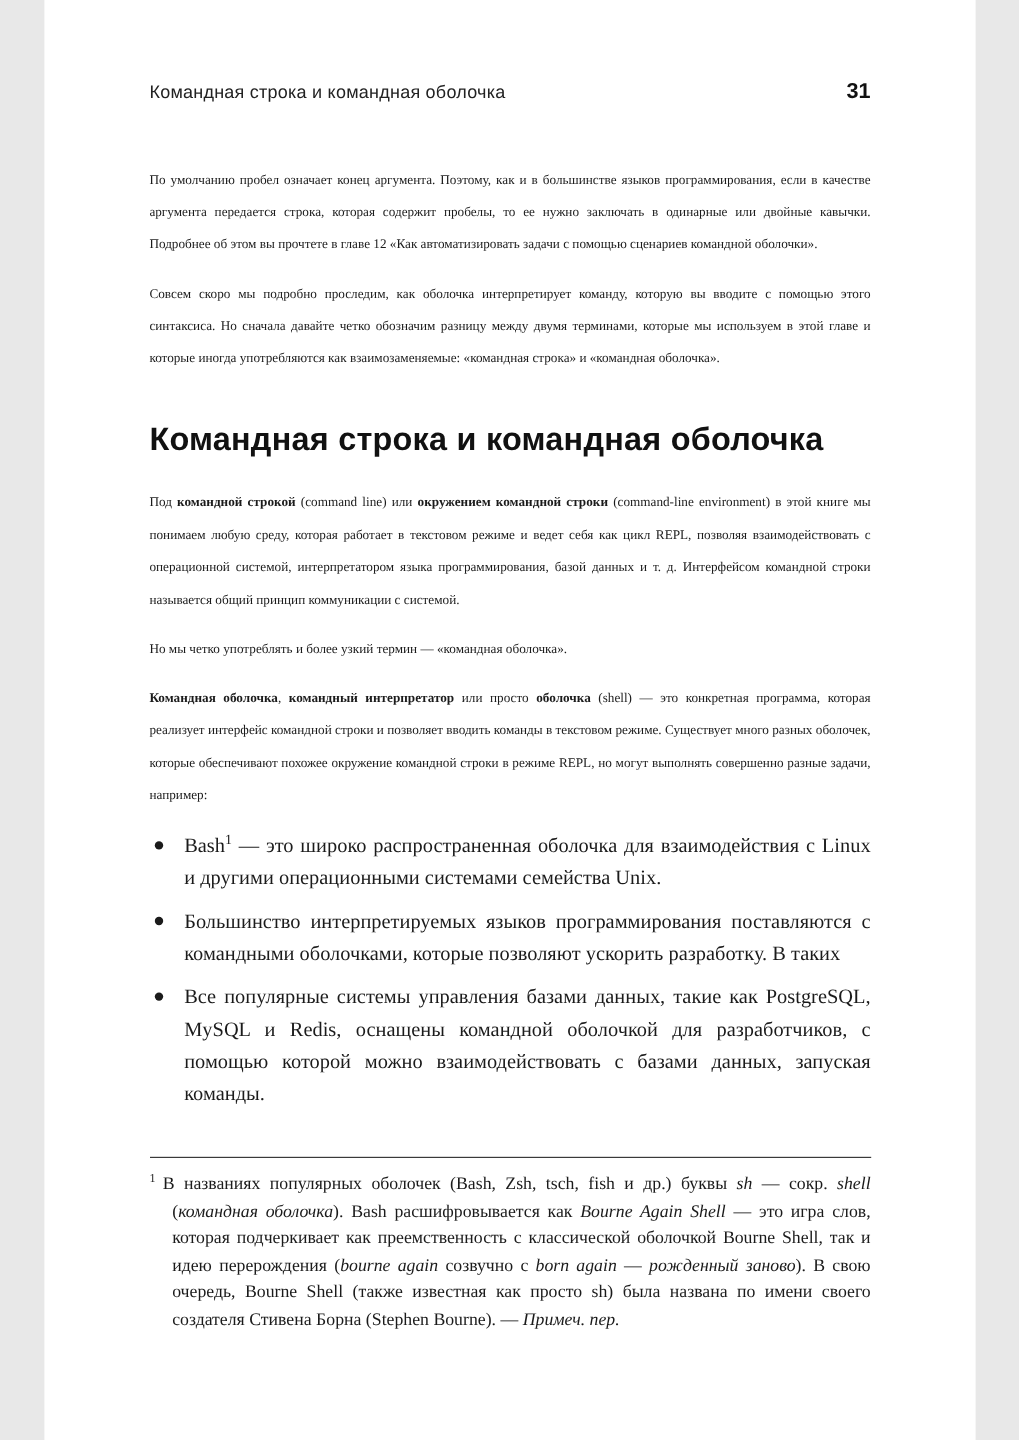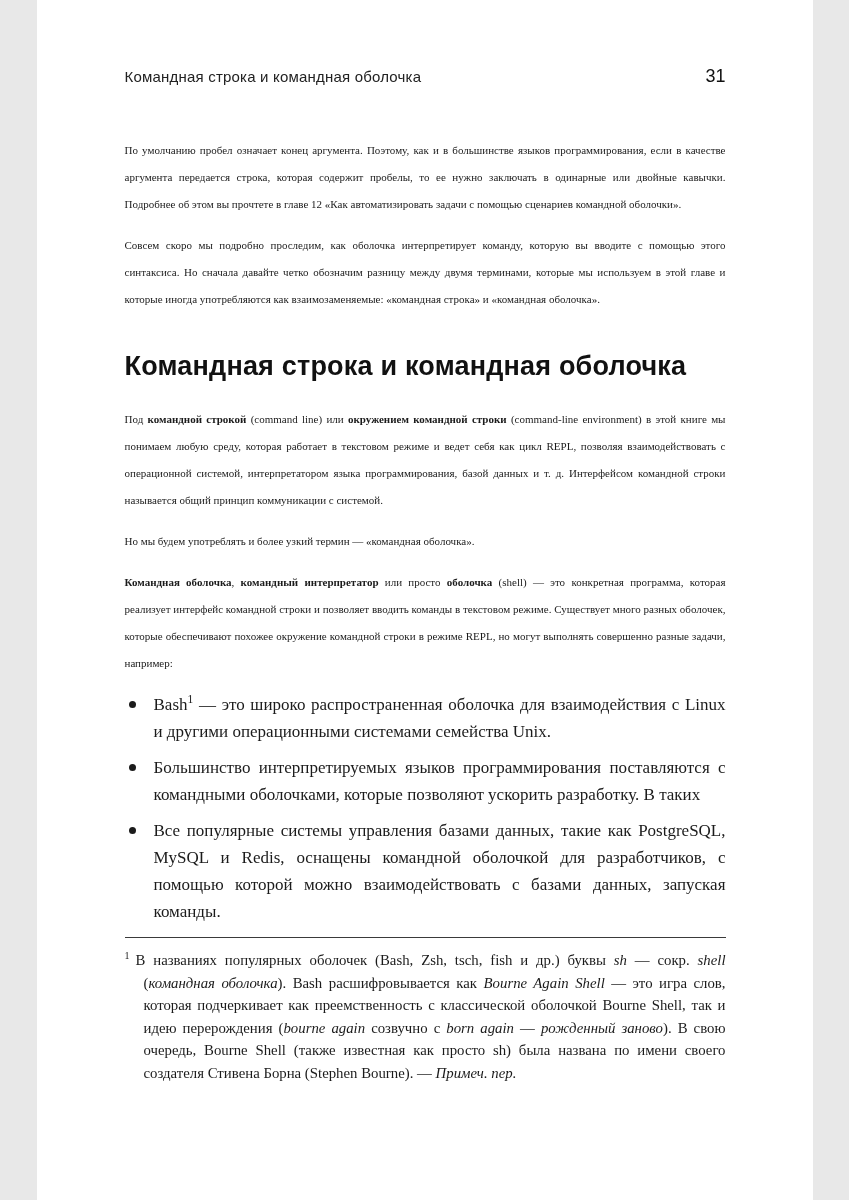--- a/index.html
+++ b/index.html
@@ -19,21 +19,21 @@
     display: flex;
     justify-content: space-between;
     align-items: baseline;
     font-family: "Liberation Sans", sans-serif;
     font-size: 15px;
     color: #222222;
     margin-bottom: 50px;
   }
   .running-title { letter-spacing: 0.2px; }
   .page-number {
-    font-weight: normal;
+    font-weight: bold;
     font-size: 18px;
     color: #111111;
   }
   .body-p {
     font-size: 11px;
     line-height: 27px;
     text-align: justify;
     margin: 0 0 14px 0;
   }
   .body-p sup, .bullet-text sup {
@@ -64,21 +64,21 @@
   .bullet-item::before {
     content: "";
     position: absolute;
     left: 4px;
     top: 10px;
     width: 7px;
     height: 7px;
     border-radius: 50%;
     background: #1b1b1b;
   }
-  .footnote-block { margin-top: 12px; }
+  .footnote-block { margin-top: 39px; }
   .footnote-rule {
     border: none;
     border-top: 1px solid #3a3a3a;
     margin: 0 0 11px 0;
     width: 100%;
   }
   .footnote-text {
     font-size: 14.8px;
     line-height: 22.6px;
     text-align: justify;
@@ -103,21 +103,21 @@
   </header>
 
   <main>
 
     <p class="body-p"><span>По умолчанию пробел означает конец аргумента. Поэтому, как и в большинстве языков программирования, если в качестве аргумента передается строка, которая содержит пробелы, то ее нужно заключать в одинарные или двойные кавычки. Подробнее об этом вы прочтете в главе 12 «Как автоматизировать задачи с помощью сценариев командной оболочки».</span></p>
     <p class="body-p"><span>Совсем скоро мы подробно проследим, как оболочка интерпретирует команду, которую вы вводите с помощью этого синтаксиса. Но сначала давайте четко обозначим разницу между двумя терминами, которые мы используем в этой главе и которые иногда употребляются как взаимозаменяемые: «командная строка» и «командная оболочка».</span></p>
 
     <h2 class="section-heading">Командная строка и командная оболочка</h2>
 
     <p class="body-p"><span>Под </span><span style="font-weight: bold;">командной строкой</span><span> (command line) или </span><span style="font-weight: bold;">окружением командной строки</span><span> (command-line environment) в этой книге мы понимаем любую среду, которая работает в текстовом режиме и ведет себя как цикл REPL, позволяя взаимодействовать с операционной системой, интерпретатором языка программирования, базой данных и т. д. Интерфейсом командной строки называется общий принцип коммуникации с системой.</span></p>
-    <p class="body-p"><span>Но мы будем употреблять и более узкий термин — «командная оболочка».</span></p>
+    <p class="body-p"><span>Но мы четко употреблять и более узкий термин — «командная оболочка».</span></p>
     <p class="body-p"><span style="font-weight: bold;">Командная оболочка</span><span>, </span><span style="font-weight: bold;">командный интерпретатор</span><span> или просто </span><span style="font-weight: bold;">оболочка</span><span> (shell) — это конкретная программа, которая реализует интерфейс командной строки и позволяет вводить команды в текстовом режиме. Существует много разных оболочек, которые обеспечивают похожее окружение командной строки в режиме REPL, но могут выполнять совершенно разные задачи, например:</span></p>
 
     <ul class="bullet-list">
       <li class="bullet-item"><span class="bullet-text"><span>Bash</span><sup>1</sup><span> — это широко распространенная оболочка для взаимодействия с Linux и другими операционными системами семейства Unix.</span></span></li>
       <li class="bullet-item"><span class="bullet-text"><span>Большинство интерпретируемых языков программирования поставляются с командными оболочками, которые позволяют ускорить разработку. В таких</span></span></li>
       <li class="bullet-item"><span class="bullet-text"><span>Все популярные системы управления базами данных, такие как PostgreSQL, MySQL и Redis, оснащены командной оболочкой для разработчиков, с помощью которой можно взаимодействовать с базами данных, запуская команды.</span></span></li>
     </ul>
 
     <div class="footnote-block">
       <hr class="footnote-rule">

